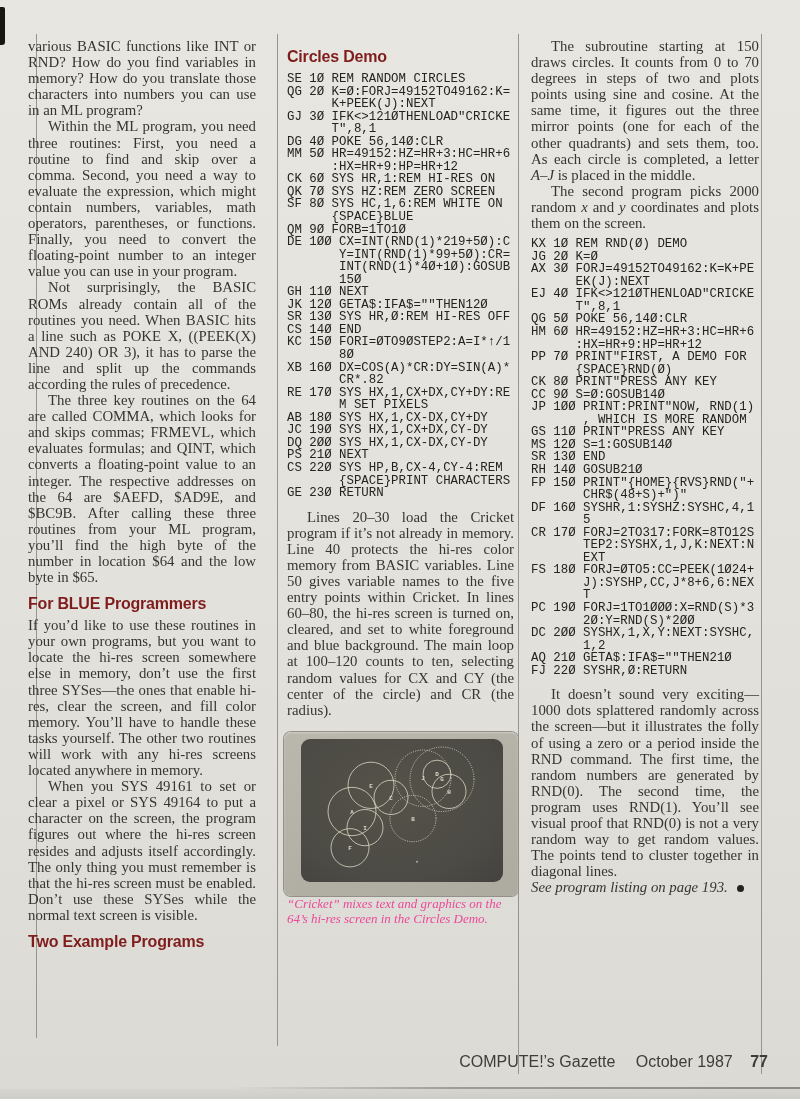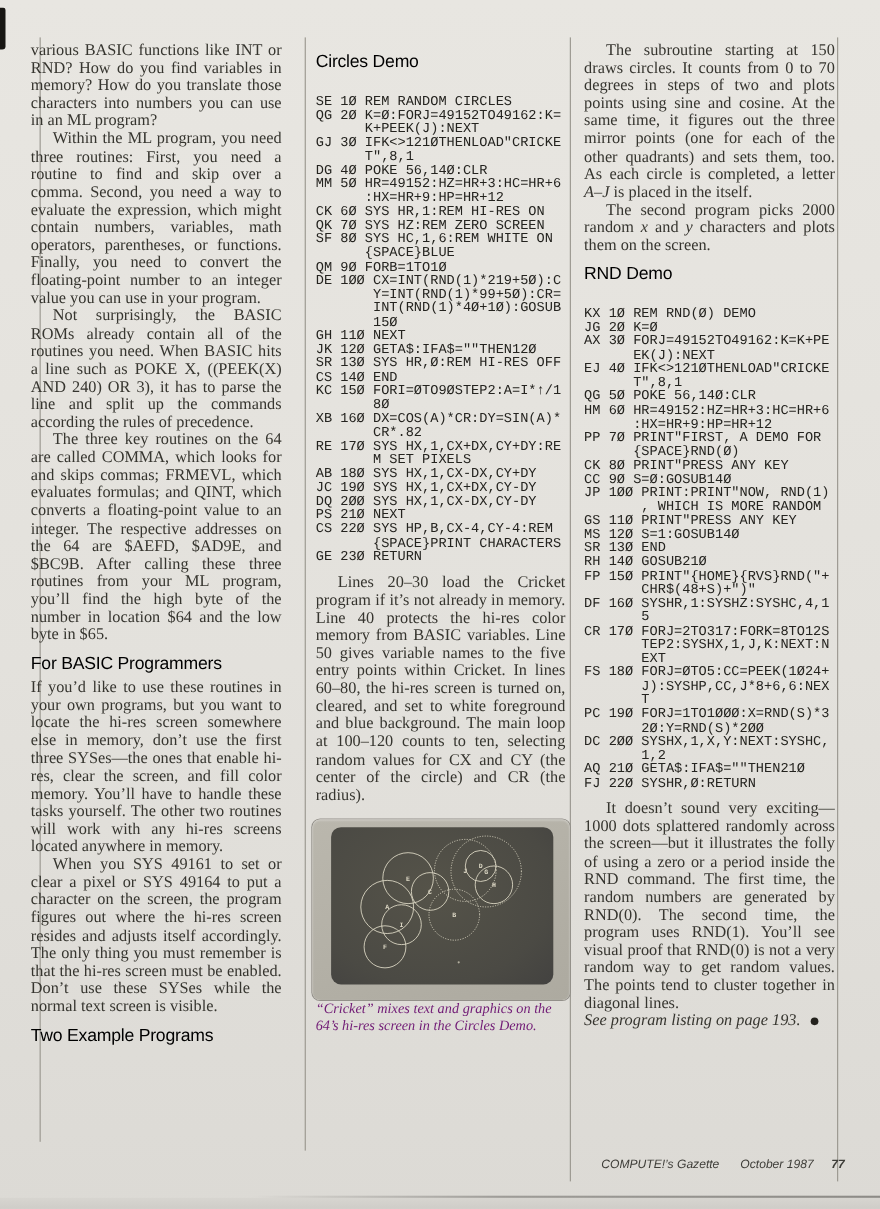--- a/index.html
+++ b/index.html
@@ -20,64 +20,64 @@
   .bottom-strip{position:absolute;left:0;right:0;top:1089px;bottom:0;
     background:linear-gradient(180deg,#d7d5d0,#cfcdc8);}
 
   .col{position:absolute;top:38px;width:228px;text-align:justify;
     font-size:14.8px;line-height:16.1px;color:#36352f;}
   #col1{left:28px;}
   #col2{left:287px;width:227px;}
   #col3{left:531px;width:228px;}
   .col p{margin:0;}
   .col p.ind{text-indent:20px;}
-  .col h2{font-family:"Liberation Sans",sans-serif;font-weight:normal;
+  .col h2{font-family:"Liberation Sans",sans-serif;font-weight:bold;
     font-size:16px;line-height:18px;margin:10px 0 4px;text-align:left;
-    color:#000000;letter-spacing:-0.2px;}
+    color:#7f1d1d;letter-spacing:-0.2px;}
   pre.listing{font-family:"Liberation Mono","DejaVu Sans Mono",monospace;
-    font-size:12.4px;line-height:12.55px;margin:20px 0 9px;color:#24231f;}
+    font-size:12.4px;line-height:12.55px;margin:7px 0 9px;color:#24231f;}
 
   .photo{box-sizing:border-box;width:234px;height:164px;margin:14px 0 0 -3px;
     background:linear-gradient(160deg,#bab7ad,#adaaa0);
     border-radius:7px;padding:7px 15px 14px 17px;
     box-shadow:0 0 0 1px #93908七,inset 0 1px 2px rgba(255,255,255,.35);
     box-shadow:0 0 0 1px #93908a,inset 0 1px 2px rgba(255,255,255,.35);}
   .screen{width:100%;height:100%;border-radius:9px;overflow:hidden;
     background:radial-gradient(ellipse at 45% 40%,#555349 0%,#4b4a44 70%,#434240 100%);}
   .screen svg{display:block;width:100%;height:100%;}
   .caption{font-style:italic;font-size:13px;line-height:15.5px;margin:11px 0 0 -1px;
-    text-align:left;color:#701a75;}
+    text-align:left;color:#ec4899;}
 
   .italic{font-style:italic;}
   .endmark{display:inline-block;width:7px;height:7px;background:#23221d;
     border-radius:50%;margin-left:9px;}
 
   .footer{position:absolute;top:1053px;right:32px;text-align:center;
-    font-family:"Liberation Sans",sans-serif;font-style:italic;
-    font-size:11px;color:#3e3d38;}
+    font-family:"Liberation Sans",sans-serif;
+    font-size:16px;color:#3e3d38;}
   .footer .issue{margin-left:16px;}
   .footer .pagenum{margin-left:13px;font-weight:bold;}
 </style>
 </head>
 <body>
 
 <div>
 
   <div class="corner-mark"></div>
   <div class="rule" id="rule-left"></div>
   <div class="rule" id="rule-mid1"></div>
   <div class="rule" id="rule-mid2"></div>
   <div class="rule" id="rule-right"></div>
 
   <div class="col" id="col1">
     <p>various BASIC functions like INT or RND? How do you find variables in memory? How do you translate those characters into numbers you can use in an ML program?</p>
     <p class="ind">Within the ML program, you need three routines: First, you need a routine to find and skip over a comma. Second, you need a way to evaluate the expression, which might contain numbers, variables, math operators, parentheses, or functions. Finally, you need to convert the floating-point number to an integer value you can use in your program.</p>
     <p class="ind">Not surprisingly, the BASIC ROMs already contain all of the routines you need. When BASIC hits a line such as POKE X, ((PEEK(X) AND 240) OR 3), it has to parse the line and split up the commands according the rules of precedence.</p>
     <p class="ind">The three key routines on the 64 are called COMMA, which looks for and skips commas; FRMEVL, which evaluates formulas; and QINT, which converts a floating-point value to an integer. The respective addresses on the 64 are $AEFD, $AD9E, and $BC9B. After calling these three routines from your ML program, you’ll find the high byte of the number in location $64 and the low byte in $65.</p>
-    <h2>For BASIC Programmers</h2>
+    <h2>For BLUE Programmers</h2>
     <p>If you’d like to use these routines in your own programs, but you want to locate the hi-res screen somewhere else in memory, don’t use the first three SYSes—the ones that enable hi-res, clear the screen, and fill color memory. You’ll have to handle these tasks yourself. The other two routines will work with any hi-res screens located anywhere in memory.</p>
     <p class="ind">When you SYS 49161 to set or clear a pixel or SYS 49164 to put a character on the screen, the program figures out where the hi-res screen resides and adjusts itself accordingly. The only thing you must remember is that the hi-res screen must be enabled. Don’t use these SYSes while the normal text screen is visible.</p>
     <h2>Two Example Programs</h2>
   </div>
 
   <div class="col" id="col2">
     <h2>Circles Demo</h2>
     <pre class="listing">SE 1Ø REM RANDOM CIRCLES
 QG 2Ø K=Ø:FORJ=49152TO49162:K=
       K+PEEK(J):NEXT
@@ -137,23 +137,22 @@
             <circle cx="122" cy="39" r="28" fill="none" stroke="#ded9c6" stroke-width="0.9" opacity="0.88" stroke-dasharray="0.3 2.0" stroke-linecap="round"></circle>
             <text x="122" y="41.2" text-anchor="middle" fill="#ded9c6" font-family="&quot;Liberation Mono&quot;,&quot;DejaVu Sans Mono&quot;,monospace" font-size="6" font-weight="bold">J</text>
             <circle cx="116" cy="122" r="1" fill="#ded9c6" opacity="0.7"></circle>
           </svg>
       </div>
     </div>
     <p class="caption">“Cricket” mixes text and graphics on the 64’s hi-res screen in the Circles Demo.</p>
   </div>
 
   <div class="col" id="col3">
-    <p class="ind"><span>The subroutine starting at 150 draws circles. It counts from 0 to 70 degrees in steps of two and plots points using sine and cosine. At the same time, it figures out the three mirror points (one for each of the other quadrants) and sets them, too. As each circle is completed, a letter </span><span class="italic">A–J</span><span> is placed in the itself.</span></p>
-    <p class="ind"><span>The second program picks 2000 random </span><span class="italic">x</span><span> and </span><span class="italic">y</span><span> characters and plots them on the screen.</span></p>
-    <h2>RND Demo</h2>
+    <p class="ind"><span>The subroutine starting at 150 draws circles. It counts from 0 to 70 degrees in steps of two and plots points using sine and cosine. At the same time, it figures out the three mirror points (one for each of the other quadrants) and sets them, too. As each circle is completed, a letter </span><span class="italic">A–J</span><span> is placed in the middle.</span></p>
+    <p class="ind"><span>The second program picks 2000 random </span><span class="italic">x</span><span> and </span><span class="italic">y</span><span> coordinates and plots them on the screen.</span></p>
     <pre class="listing">KX 1Ø REM RND(Ø) DEMO
 JG 2Ø K=Ø
 AX 3Ø FORJ=49152TO49162:K=K+PE
       EK(J):NEXT
 EJ 4Ø IFK&lt;&gt;121ØTHENLOAD"CRICKE
       T",8,1
 QG 5Ø POKE 56,14Ø:CLR
 HM 6Ø HR=49152:HZ=HR+3:HC=HR+6
       :HX=HR+9:HP=HR+12
 PP 7Ø PRINT"FIRST, A DEMO FOR

